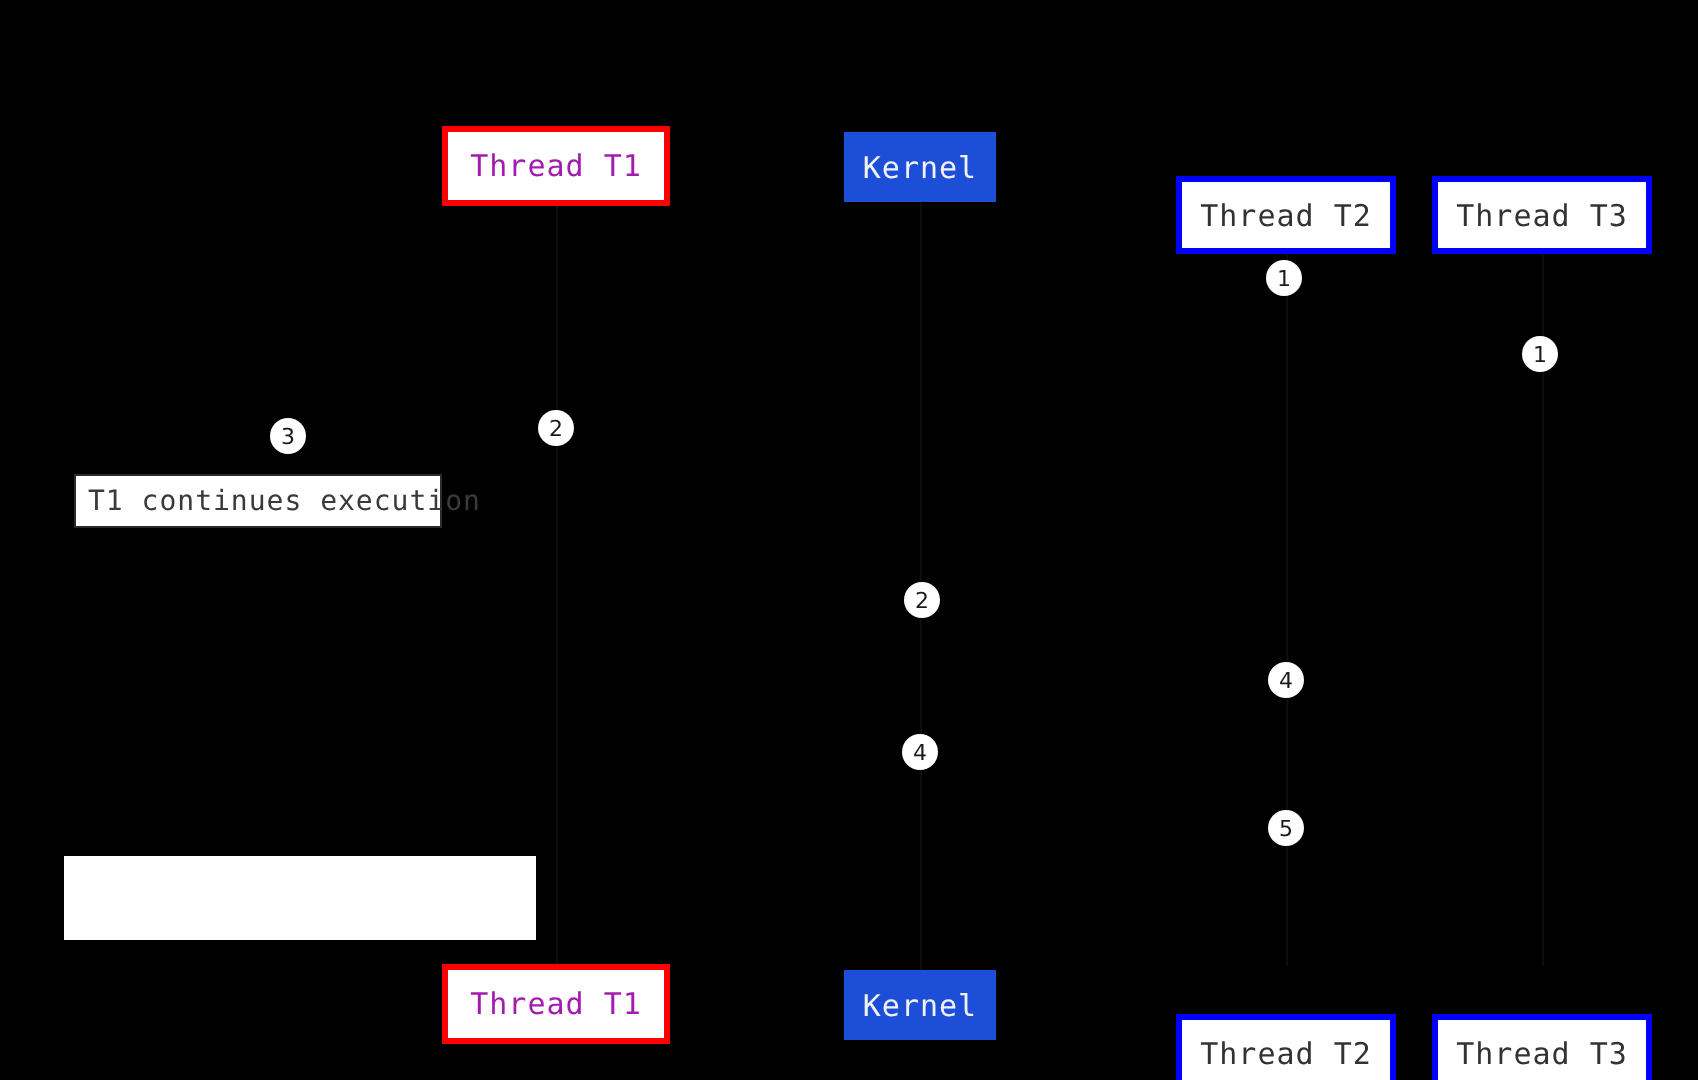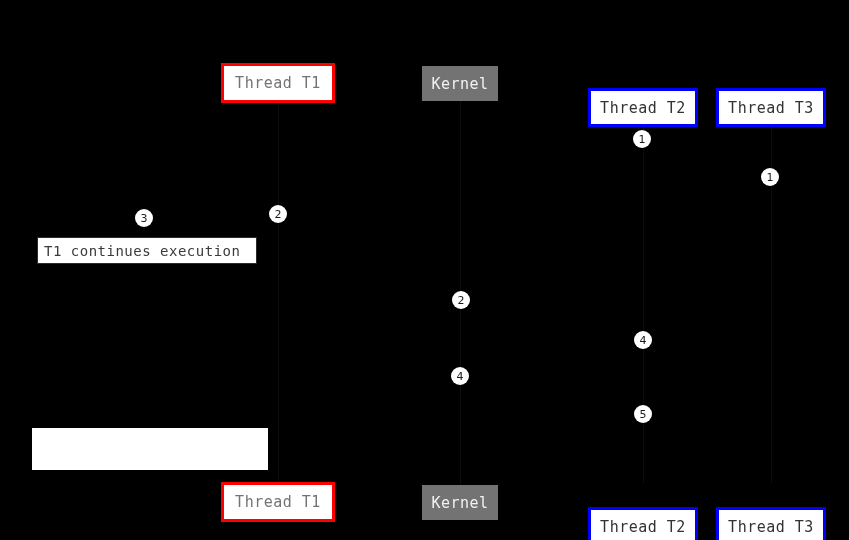--- a/index.html
+++ b/index.html
@@ -25,31 +25,31 @@
     align-items: center;
     justify-content: center;
     white-space: nowrap;
     font-family: "DejaVu Sans Mono", "Liberation Mono", monospace;
     font-size: 15px;
     letter-spacing: 0.5px;
   }
   .participant.red-outline {
     background: #ffffff;
     border: 3px solid #ff0000;
-    color: #737373;
+    color: #a21caf;
     text-align: center;
   }
   .participant.blue-outline {
     background: #ffffff;
     border: 3px solid #0000ff;
     color: #333333;
     margin-top: 24px;
   }
   .participant.blue-fill {
-    background: #737373;
+    background: #1d4ed8;
     border: 0;
     color: #f2f2f2;
   }
 
   
   .lifeline {
     position: absolute;
     width: 1px;
     background: #0d0d0d;
   }
@@ -110,21 +110,21 @@
       </div>
       <div class="participant blue-outline" style="left: 588px; top: 64px; width: 110px; height: 39px;">
         <span>Thread T2</span>
       </div>
       <div class="participant blue-outline" style="left: 716px; top: 64px; width: 110px; height: 39px;">
         <span>Thread T3</span>
       </div>
     </div>
 
   <div id="notes-layer">
-      <div class="note" style="left: 37px; top: 237px; width: 220px; height: 27px;">
+      <div class="note" style="left: 37px; top: 237px; width: 184px; height: 27px;">
         <span>T1 continues execution</span>
       </div>
       <div class="note blank" style="left: 32px; top: 428px; width: 236px; height: 42px;">
         <span></span>
       </div>
     </div>
 
   <div id="steps-layer">
       <div class="step" style="left: 633px; top: 130px;">1</div>
       <div class="step" style="left: 761px; top: 168px;">1</div>

